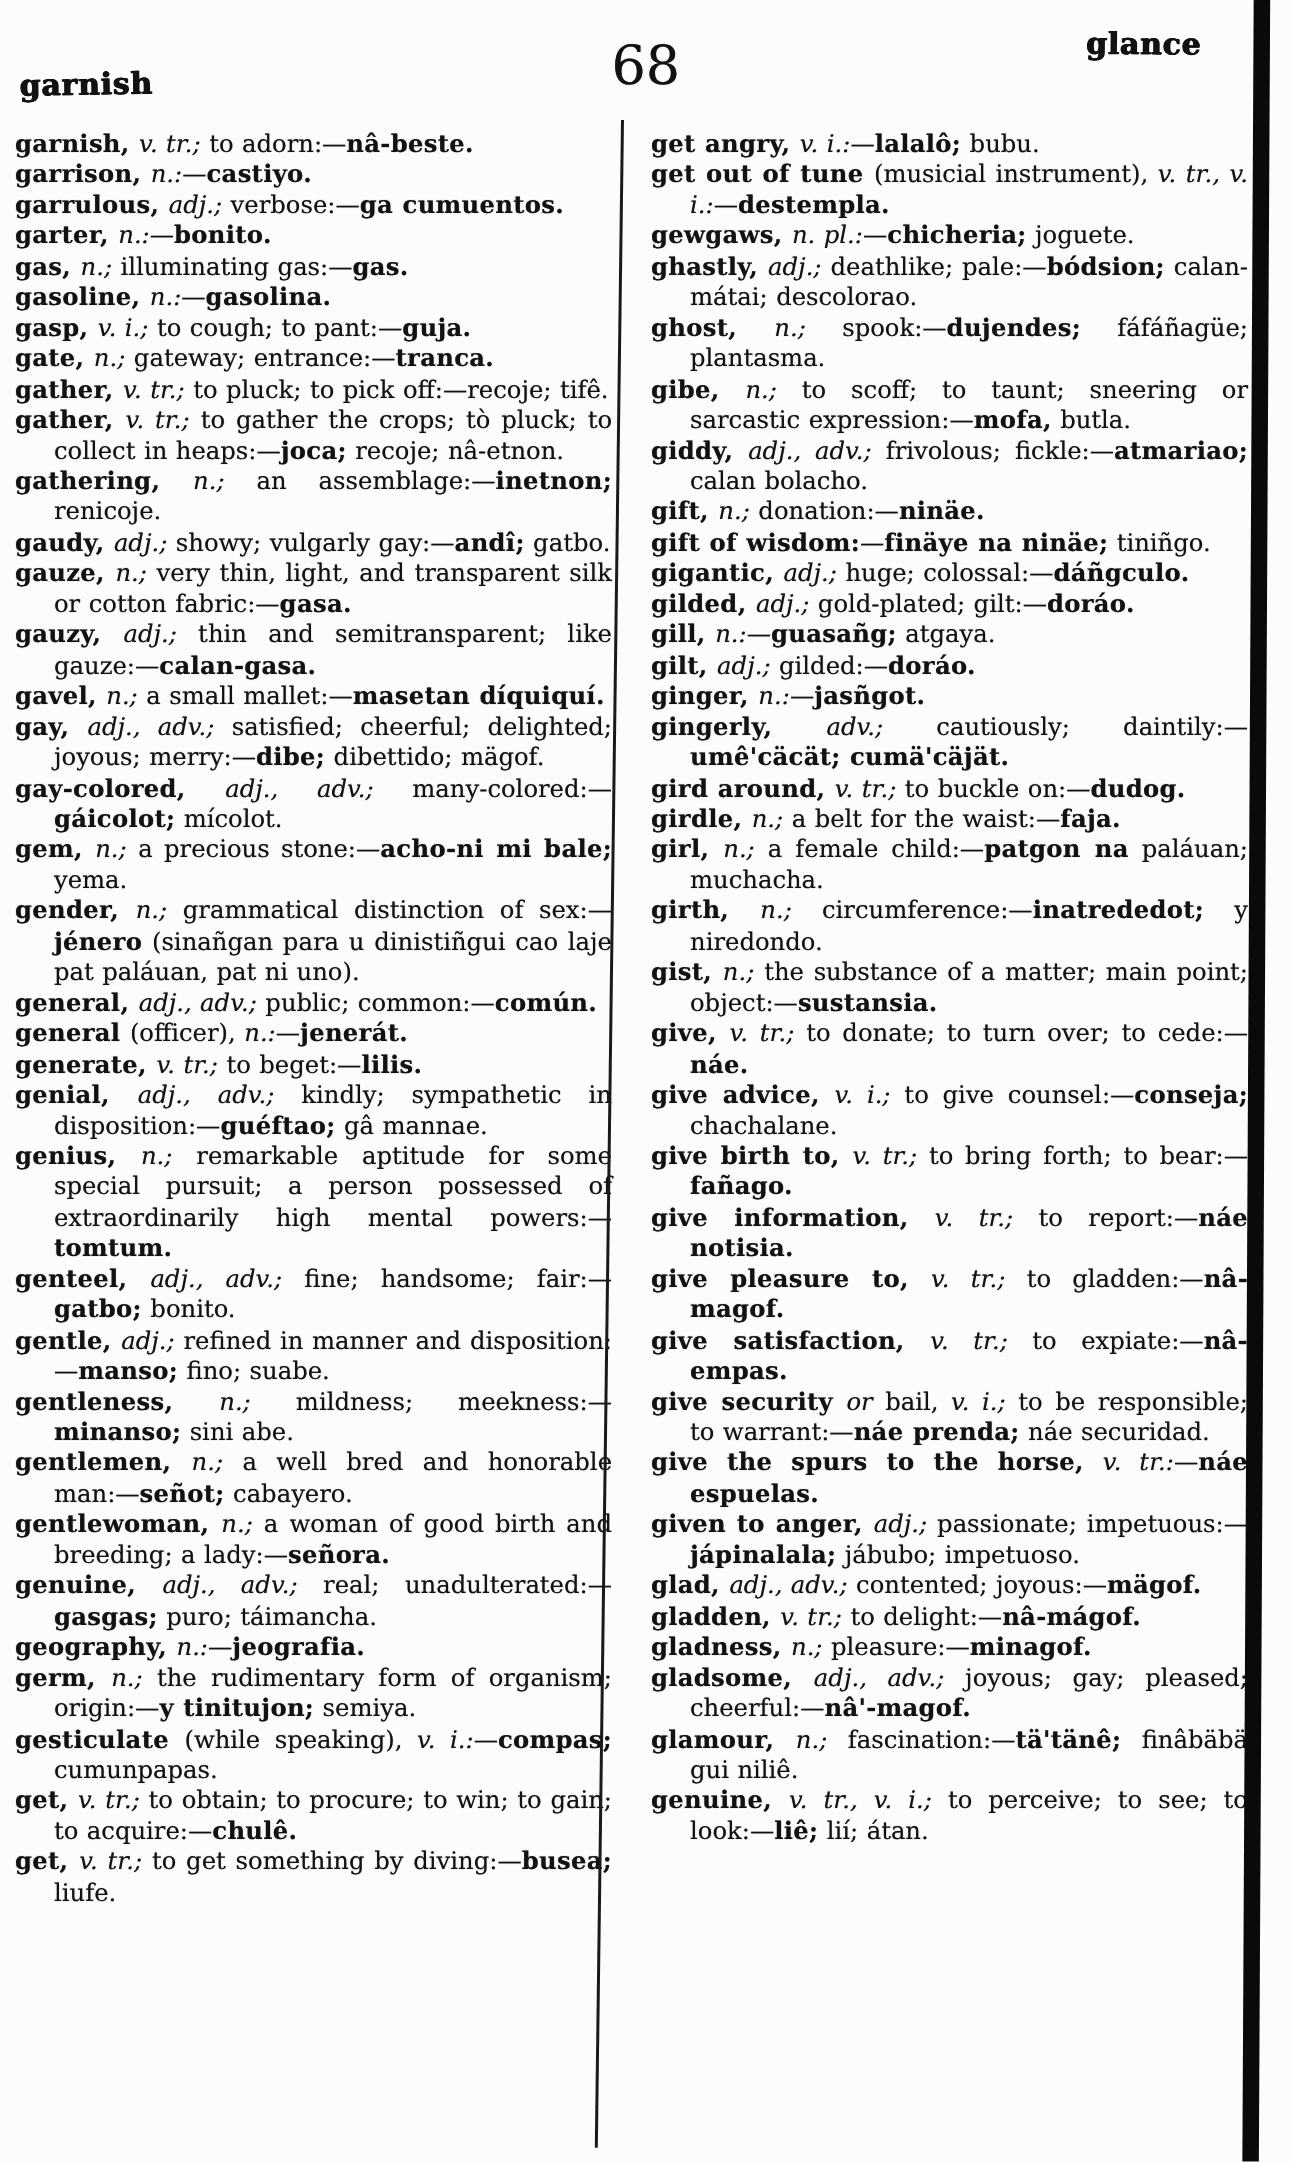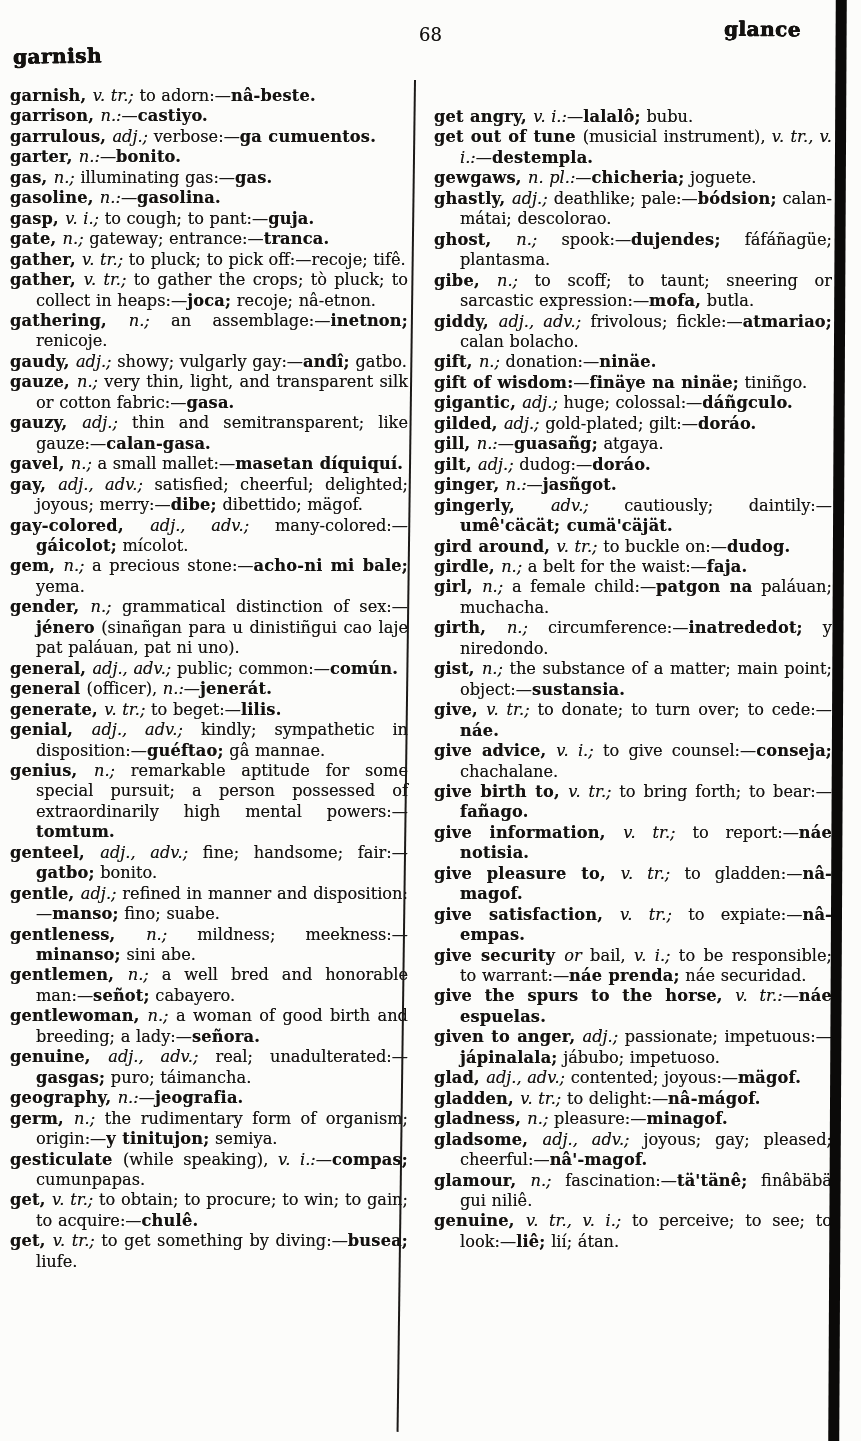--- a/index.html
+++ b/index.html
@@ -23,32 +23,32 @@
     text-shadow: 0.5px 0 0 currentColor, -0.3px 0 0 currentColor, 0 0.3px 0 currentColor;
     transform: scaleY(1.05);
   }
   .guide-left  { left: 13px; top: 44px; transform: rotate(-1deg); }
   .guide-right { right: 60px; top: 17px; transform: rotate(0.5deg); }
 
   .page-number {
     position: absolute;
     left: 0; right: 0; top: 24px;
     text-align: center;
-    font-size: 18px;
+    font-size: 36px;
     font-weight: normal;
     text-shadow: 0 0 0.5px rgba(0,0,0,0.6);
   }
 
   .column {
     position: absolute;
     top: 86px;
     width: 398px;
   }
   .col-left  { left: 10px; }
-  .col-right { left: 434px; margin-top: 21px; }
+  .col-right { left: 434px; }
 
   .entry {
     margin: 0;
     font-size: 16.2px;
     line-height: 20.45px;
     text-align: justify;
     padding-left: 26px;
     text-indent: -26px;
     text-shadow: 0 0 0.6px rgba(10,8,5,0.55);
     word-spacing: 0.5px;
@@ -130,21 +130,21 @@
       <p class="entry"><span class="b">gewgaws, </span><span class="i">n. pl.:</span><span>—</span><span class="b">chicheria;</span><span> joguete.</span></p>
       <p class="entry"><span class="b">ghastly, </span><span class="i">adj.;</span><span> deathlike; pale:—</span><span class="b">bódsion;</span><span> calan-mátai; descolorao.</span></p>
       <p class="entry"><span class="b">ghost, </span><span class="i">n.;</span><span> spook:—</span><span class="b">dujendes;</span><span> fáfáñagüe; plantasma.</span></p>
       <p class="entry"><span class="b">gibe, </span><span class="i">n.;</span><span> to scoff; to taunt; sneering or sarcastic expression:—</span><span class="b">mofa,</span><span> butla.</span></p>
       <p class="entry"><span class="b">giddy, </span><span class="i">adj., adv.;</span><span> frivolous; fickle:—</span><span class="b">atmariao;</span><span> calan bolacho.</span></p>
       <p class="entry"><span class="b">gift, </span><span class="i">n.;</span><span> donation:—</span><span class="b">ninäe.</span></p>
       <p class="entry"><span class="b">gift of wisdom:</span><span>—</span><span class="b">finäye na ninäe;</span><span> tiniñgo.</span></p>
       <p class="entry"><span class="b">gigantic, </span><span class="i">adj.;</span><span> huge; colossal:—</span><span class="b">dáñgculo.</span></p>
       <p class="entry"><span class="b">gilded, </span><span class="i">adj.;</span><span> gold-plated; gilt:—</span><span class="b">doráo.</span></p>
       <p class="entry"><span class="b">gill, </span><span class="i">n.:</span><span>—</span><span class="b">guasañg;</span><span> atgaya.</span></p>
-      <p class="entry"><span class="b">gilt, </span><span class="i">adj.;</span><span> dudog:—</span><span class="b">doráo.</span></p>
+      <p class="entry"><span class="b">gilt, </span><span class="i">adj.;</span><span> gilded:—</span><span class="b">doráo.</span></p>
       <p class="entry"><span class="b">ginger, </span><span class="i">n.:</span><span>—</span><span class="b">jasñgot.</span></p>
       <p class="entry"><span class="b">gingerly, </span><span class="i">adv.;</span><span> cautiously; daintily:—</span><span class="b">umê'cäcät; cumä'cäjät.</span></p>
       <p class="entry"><span class="b">gird around, </span><span class="i">v. tr.;</span><span> to buckle on:—</span><span class="b">dudog.</span></p>
       <p class="entry"><span class="b">girdle, </span><span class="i">n.;</span><span> a belt for the waist:—</span><span class="b">faja.</span></p>
       <p class="entry"><span class="b">girl, </span><span class="i">n.;</span><span> a female child:—</span><span class="b">patgon na</span><span> paláuan; muchacha.</span></p>
       <p class="entry"><span class="b">girth, </span><span class="i">n.;</span><span> circumference:—</span><span class="b">inatrededot;</span><span> y niredondo.</span></p>
       <p class="entry"><span class="b">gist, </span><span class="i">n.;</span><span> the substance of a matter; main point; object:—</span><span class="b">sustansia.</span></p>
       <p class="entry"><span class="b">give, </span><span class="i">v. tr.;</span><span> to donate; to turn over; to cede:—</span><span class="b">náe.</span></p>
       <p class="entry"><span class="b">give advice, </span><span class="i">v. i.;</span><span> to give counsel:—</span><span class="b">conseja;</span><span> chachalane.</span></p>
       <p class="entry"><span class="b">give birth to, </span><span class="i">v. tr.;</span><span> to bring forth; to bear:—</span><span class="b">fañago.</span></p>

